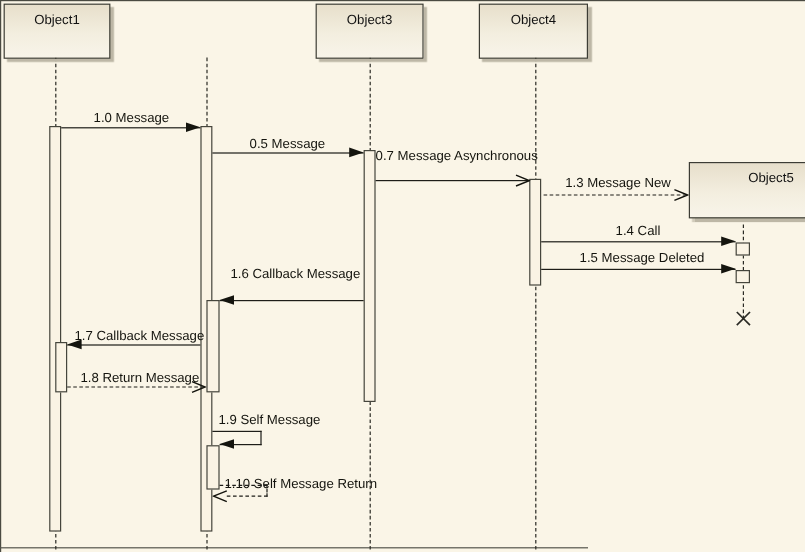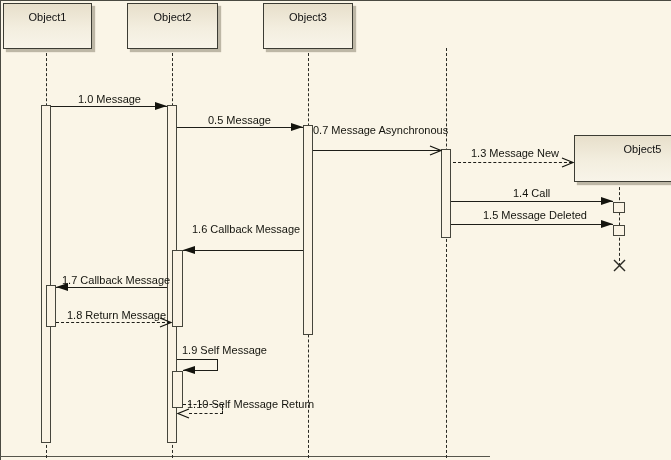--- a/index.html
+++ b/index.html
@@ -154,22 +154,22 @@
     <div class="line-dashed" style="left:189px;top:413px;width:34px;"></div>
     <svg class="open-arr" style="left:177px;top:408px;" width="13" height="11">
       <polyline points="12,1 1,5.5 12,10" fill="none" stroke="#14140e" stroke-width="1.2"></polyline>
     </svg>
     <div class="mlabel" style="left:187px;top:398px;">1.10 Self Message Return</div>
   </div>
 
   <div class="obj" style="left:3px;top:3px;width:87px;height:44px;">
     <span>Object1</span>
   </div>
-  <div class="obj" style="left:127px;top:3px;width:89px;height:44px;">
-    <span>Object2</span>
-  </div>
   <div class="obj" style="left:263px;top:3px;width:88px;height:44px;">
     <span>Object3</span>
+  </div>
+  <div class="obj" style="left:399px;top:3px;width:89px;height:44px;">
+    <span>Object4</span>
   </div>
   <div class="obj" style="left:574px;top:135px;width:89px;height:45px;padding-left:23px;">
     <span>Object5</span>
   </div>
 </div>
 
 </body></html>

